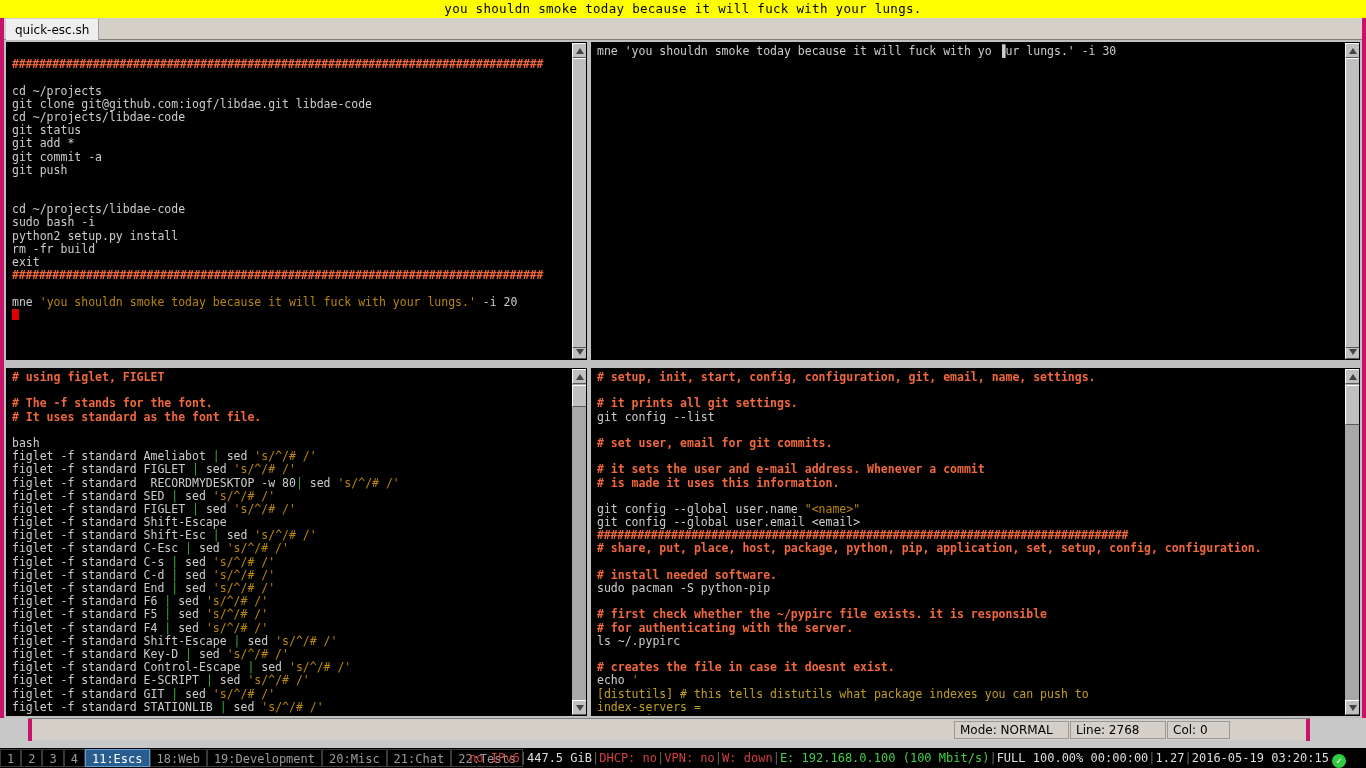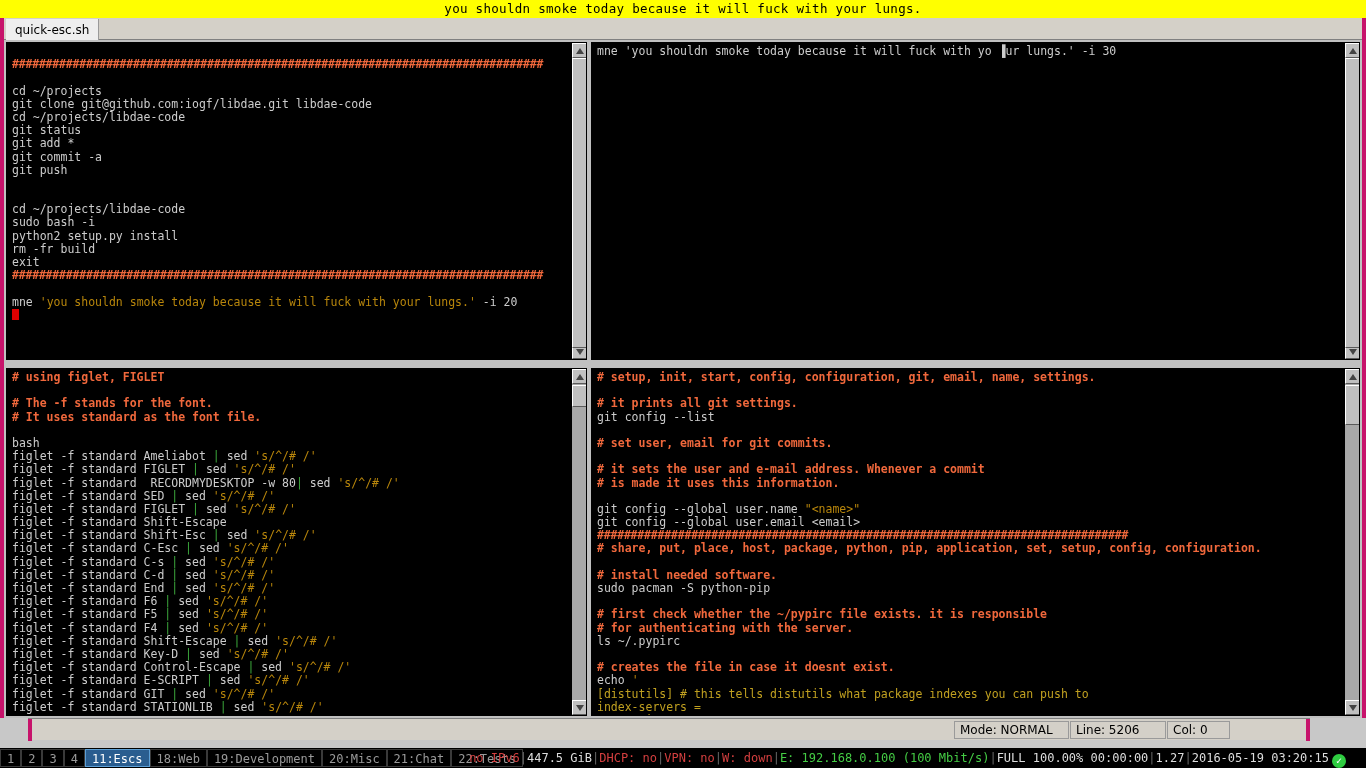--- a/index.html
+++ b/index.html
@@ -242,21 +242,21 @@
       </div>
     </div>
   </div>
 
 </div>
 
 <div id="statusbar">
   <div class="edge-l"></div>
   <div class="edge-r"></div>
   <div class="stat-cell" style="right:241px; width:115px;">Mode: NORMAL</div>
-  <div class="stat-cell" style="right:144px; width:96px;">Line: 5206</div>
+  <div class="stat-cell" style="right:144px; width:96px;">Line: 2768</div>
   <div class="stat-cell" style="right:80px; width:63px;">Col: 0</div>
 </div>
 
 <div id="taskbar">
   <span id="ws-list"><span class="ws">1</span><span class="ws">2</span><span class="ws">3</span><span class="ws">4</span><span class="ws sel">11:Escs</span><span class="ws">18:Web</span><span class="ws">19:Development</span><span class="ws">20:Misc</span><span class="ws">21:Chat</span><span class="ws">22:Tests</span></span>
   <span id="sysinfo">
     <span class="si-red">no IPv6</span><span class="si-sep">|</span><span class="si-white">447.5 GiB</span><span class="si-sep">|</span><span class="si-red">DHCP: no</span><span class="si-sep">|</span><span class="si-red">VPN: no</span><span class="si-sep">|</span><span class="si-red">W: down</span><span class="si-sep">|</span><span class="si-green">E: 192.168.0.100 (100 Mbit/s)</span><span class="si-sep">|</span><span class="si-white">FULL 100.00% 00:00:00</span><span class="si-sep">|</span><span class="si-white">1.27</span><span class="si-sep">|</span><span class="si-white">2016-05-19 03:20:15</span><span class="batt">✓</span>
   </span>
 </div>
 

